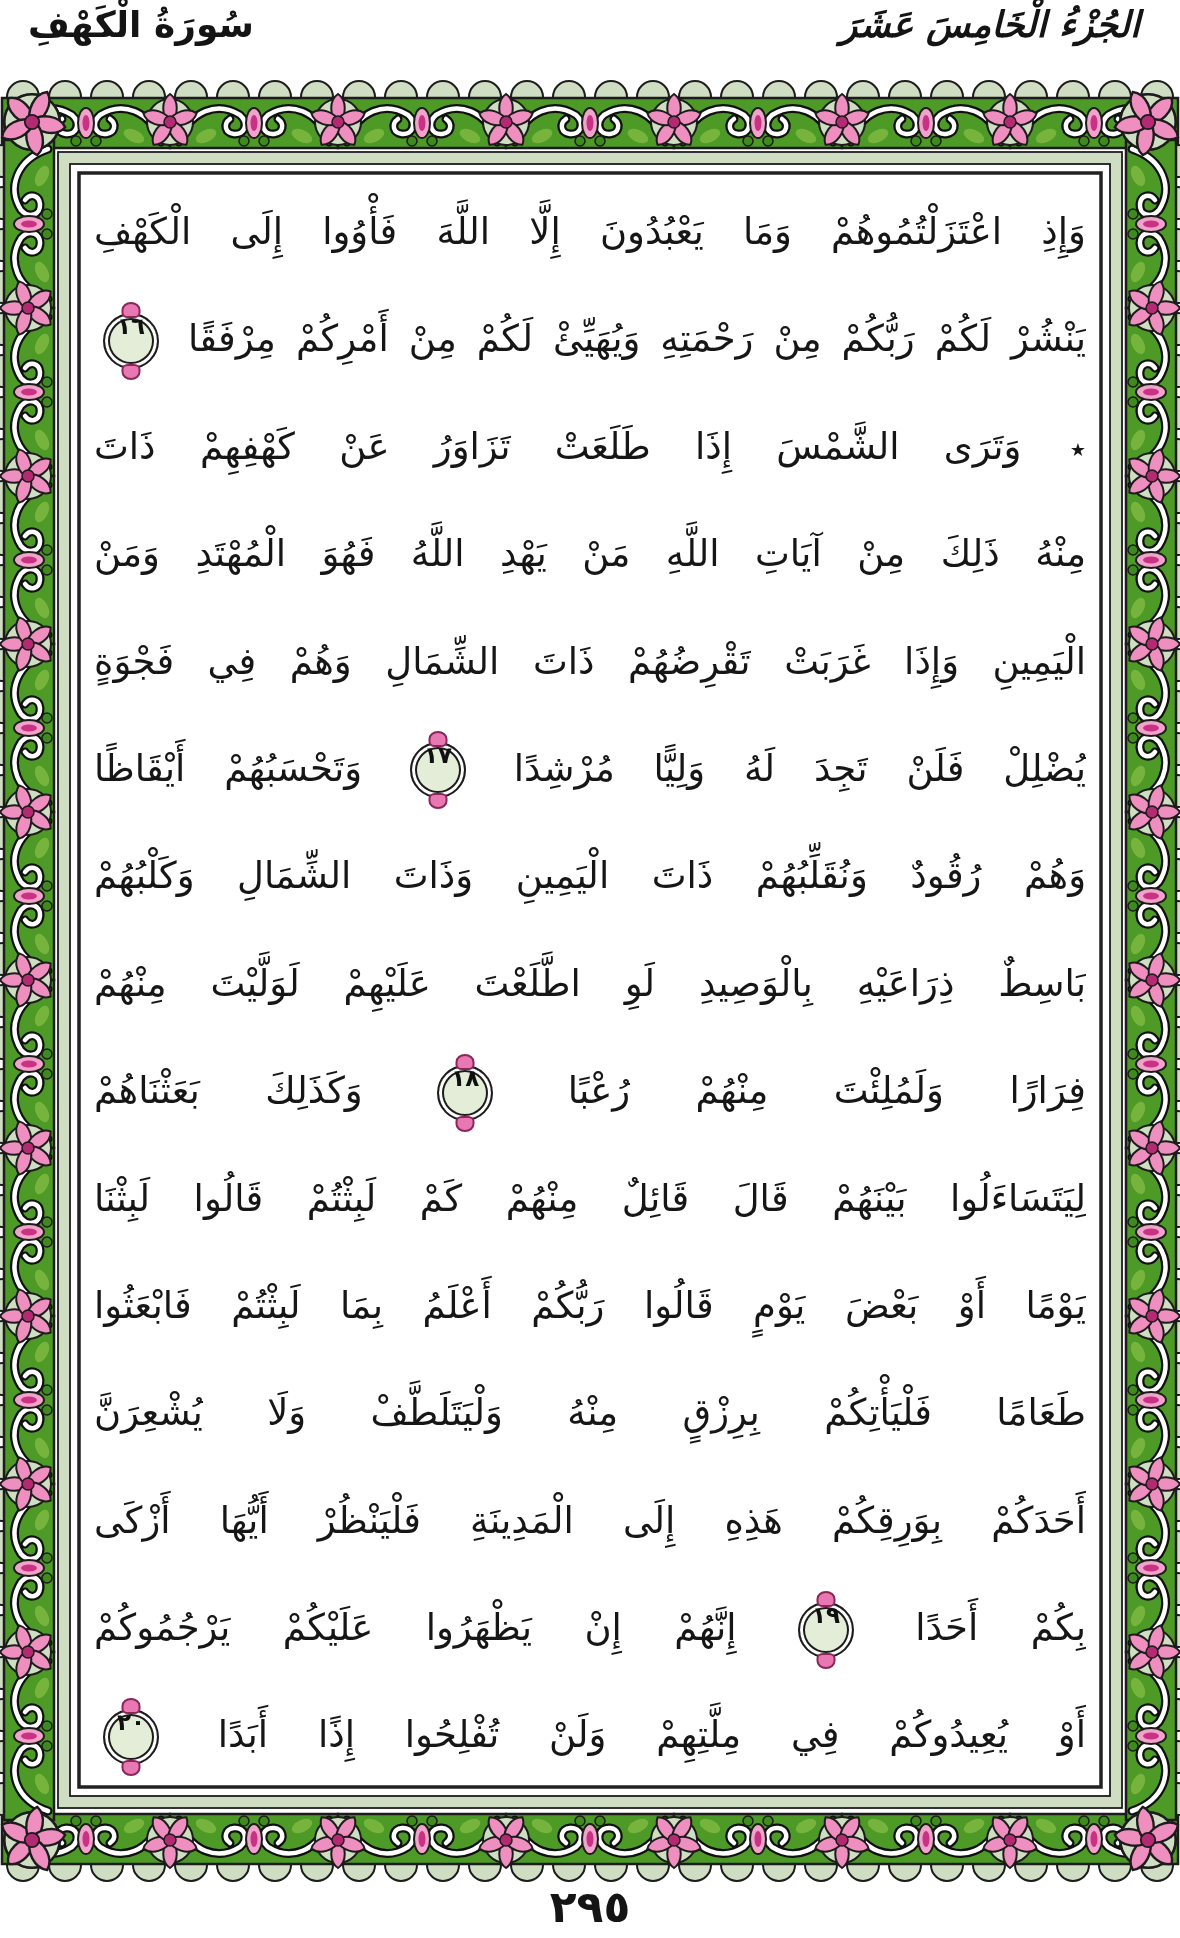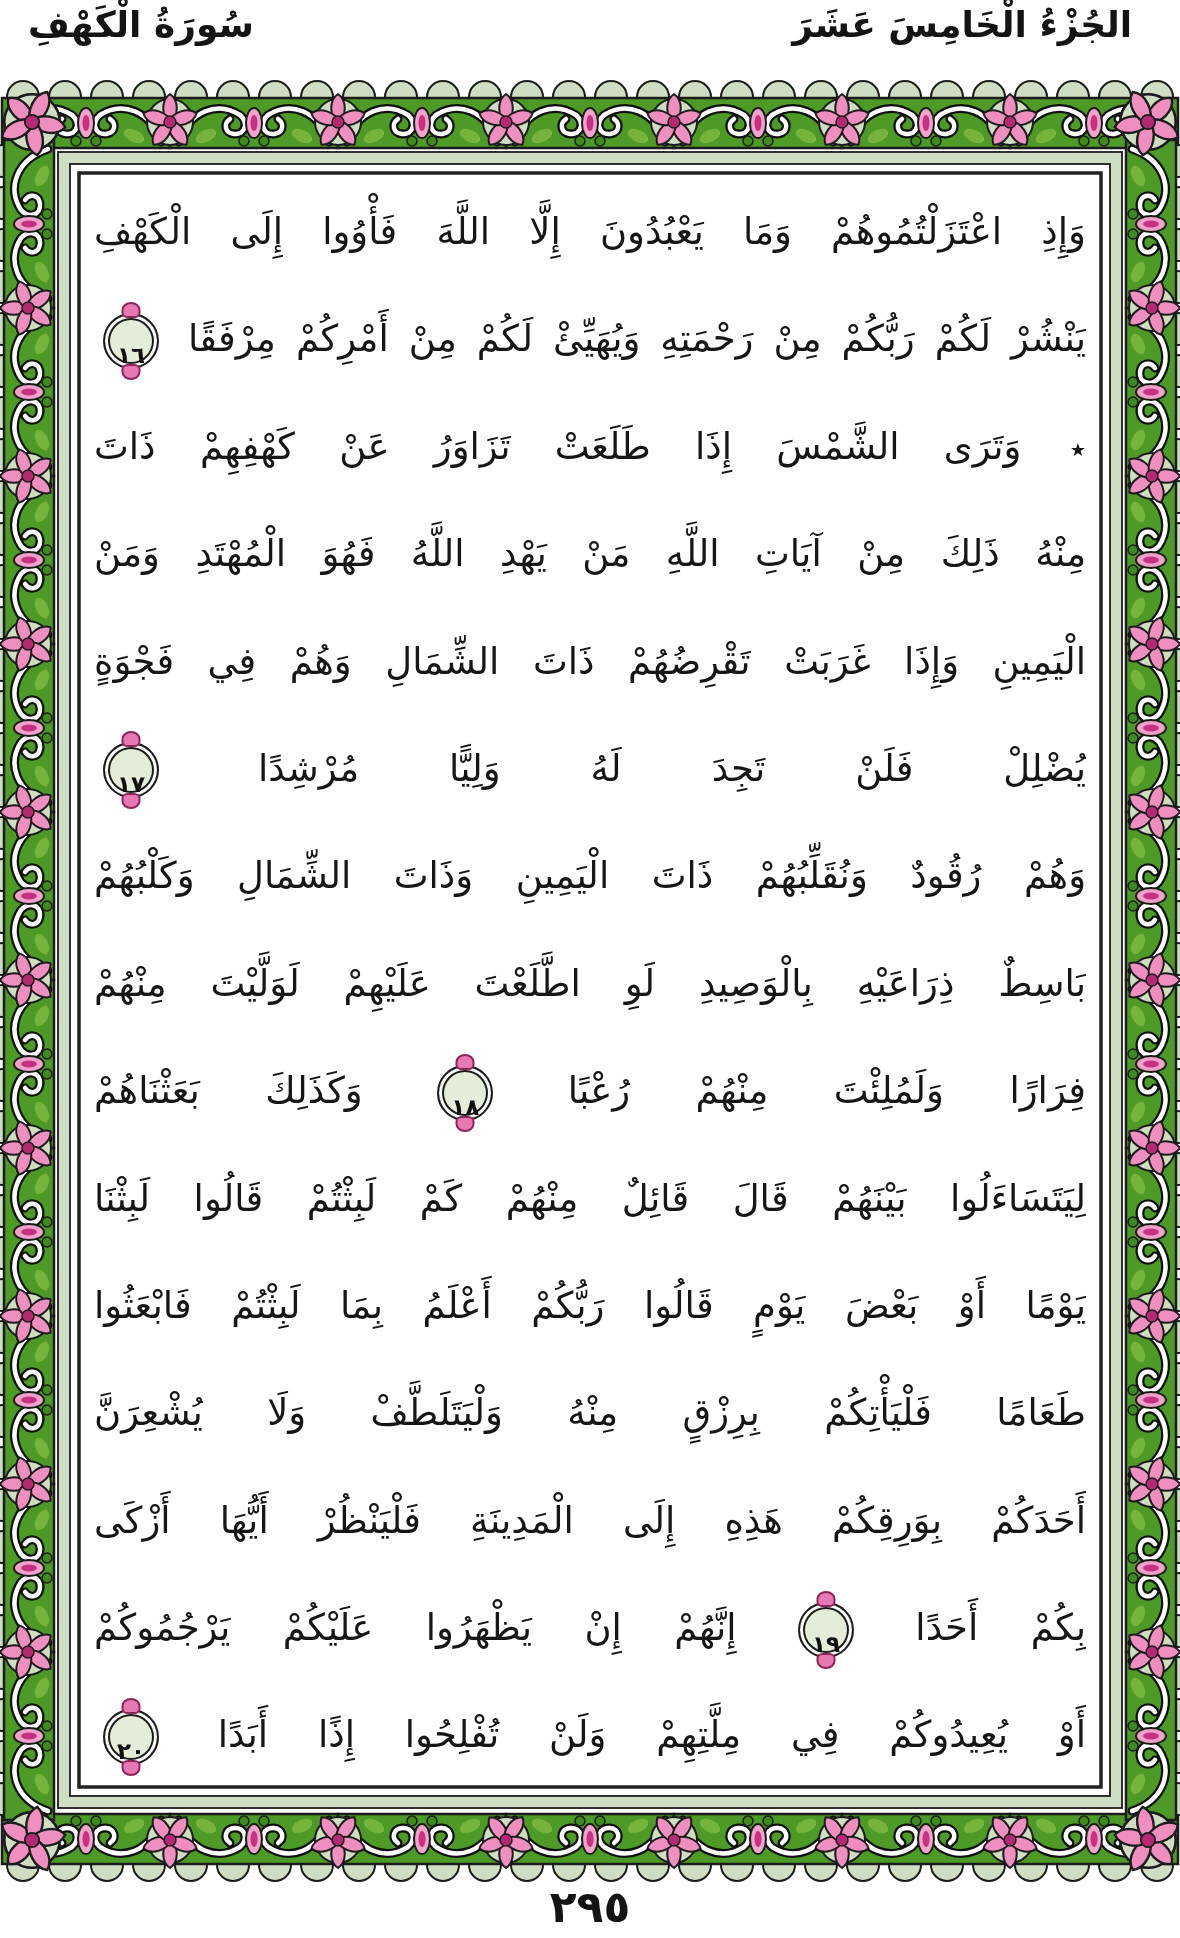--- a/index.html
+++ b/index.html
@@ -4,39 +4,39 @@
 <style>
   html,body{margin:0;padding:0;}
   body{
     width:1180px;height:1938px;position:relative;background:#ffffff;
     font-family:"DejaVu Sans",sans-serif;overflow:hidden;
   }
   .header-label{
     position:absolute;top:4px;font-size:36px;font-weight:bold;color:#141414;
     direction:rtl;letter-spacing:0;
   }
-  .header-juz{right:48px;}
+  .header-juz{right:40px;font-style:italic;}
   .header-surah{left:28px;}
   .frame-svg{position:absolute;left:0;top:0;width:1180px;height:1938px;}
   .sc{fill:#cfdec3;stroke:#1c1c1c;stroke-width:2;}
   .vb{fill:none;stroke:#101010;stroke-width:9;stroke-linecap:round;}
   .vw{fill:none;stroke:#ffffff;stroke-width:4.5;stroke-linecap:round;}
   .pet{fill:#ee8fc0;stroke:#1c1c1c;stroke-width:2;}
   .text-area{
     position:absolute;left:94px;top:178px;width:992px;height:1612px;
     direction:rtl;color:#161616;
   }
   .quran-line{
     height:107.4px;line-height:107.4px;font-size:37px;
     text-align:justify;text-align-last:justify;
     white-space:nowrap;overflow:hidden;
   }
   .ayah-text{white-space:nowrap;margin-top:39px;}
   .medallion{
-    display:inline-flex;align-items:flex-end;justify-content:center;
+    display:inline-flex;align-items:flex-start;justify-content:center;
     width:52px;height:52px;border-radius:50%;
     background:#e4edd8;border:2px solid #1c1c1c;
     box-shadow:inset 0 0 0 3px #ffffff, inset 0 0 0 5px #1c1c1c;
     vertical-align:middle;margin:0 9px;position:relative;
     font-size:23px;font-weight:bold;color:#101010;line-height:1;
   }
   .fin{
     position:absolute;left:50%;transform:translateX(-50%);
     width:15px;height:12px;background:#e878b2;border:2px solid #8c2558;
     border-radius:50% 50% 60% 60%;
@@ -193,21 +193,21 @@
         <span class="fin bot"></span>
         <span>١٦</span>
       </span></div>
     <div class="quran-line"><span class="hizb-star">٭</span> <span class="ayah-text">وَتَرَى الشَّمْسَ إِذَا طَلَعَتْ تَزَاوَرُ عَنْ كَهْفِهِمْ ذَاتَ</span></div>
     <div class="quran-line"><span class="ayah-text">مِنْهُ ذَلِكَ مِنْ آيَاتِ اللَّهِ مَنْ يَهْدِ اللَّهُ فَهُوَ الْمُهْتَدِ وَمَنْ</span></div>
     <div class="quran-line"><span class="ayah-text">الْيَمِينِ وَإِذَا غَرَبَتْ تَقْرِضُهُمْ ذَاتَ الشِّمَالِ وَهُمْ فِي فَجْوَةٍ</span></div>
     <div class="quran-line"><span class="ayah-text">يُضْلِلْ فَلَنْ تَجِدَ لَهُ وَلِيًّا مُرْشِدًا</span> <span class="medallion">
         <span class="fin top"></span>
         <span class="fin bot"></span>
         <span>١٧</span>
-      </span> </div>
+      </span> <span class="ayah-text">وَتَحْسَبُهُمْ أَيْقَاظًا</span></div>
     <div class="quran-line"><span class="ayah-text">وَهُمْ رُقُودٌ وَنُقَلِّبُهُمْ ذَاتَ الْيَمِينِ وَذَاتَ الشِّمَالِ وَكَلْبُهُمْ</span></div>
     <div class="quran-line"><span class="ayah-text">بَاسِطٌ ذِرَاعَيْهِ بِالْوَصِيدِ لَوِ اطَّلَعْتَ عَلَيْهِمْ لَوَلَّيْتَ مِنْهُمْ</span></div>
     <div class="quran-line"><span class="ayah-text">فِرَارًا وَلَمُلِئْتَ مِنْهُمْ رُعْبًا</span> <span class="medallion">
         <span class="fin top"></span>
         <span class="fin bot"></span>
         <span>١٨</span>
       </span> <span class="ayah-text">وَكَذَلِكَ بَعَثْنَاهُمْ</span></div>
     <div class="quran-line"><span class="ayah-text">لِيَتَسَاءَلُوا بَيْنَهُمْ قَالَ قَائِلٌ مِنْهُمْ كَمْ لَبِثْتُمْ قَالُوا لَبِثْنَا</span></div>
     <div class="quran-line"><span class="ayah-text">يَوْمًا أَوْ بَعْضَ يَوْمٍ قَالُوا رَبُّكُمْ أَعْلَمُ بِمَا لَبِثْتُمْ فَابْعَثُوا</span></div>
     <div class="quran-line"><span class="ayah-text">طَعَامًا فَلْيَأْتِكُمْ بِرِزْقٍ مِنْهُ وَلْيَتَلَطَّفْ وَلَا يُشْعِرَنَّ</span></div>

